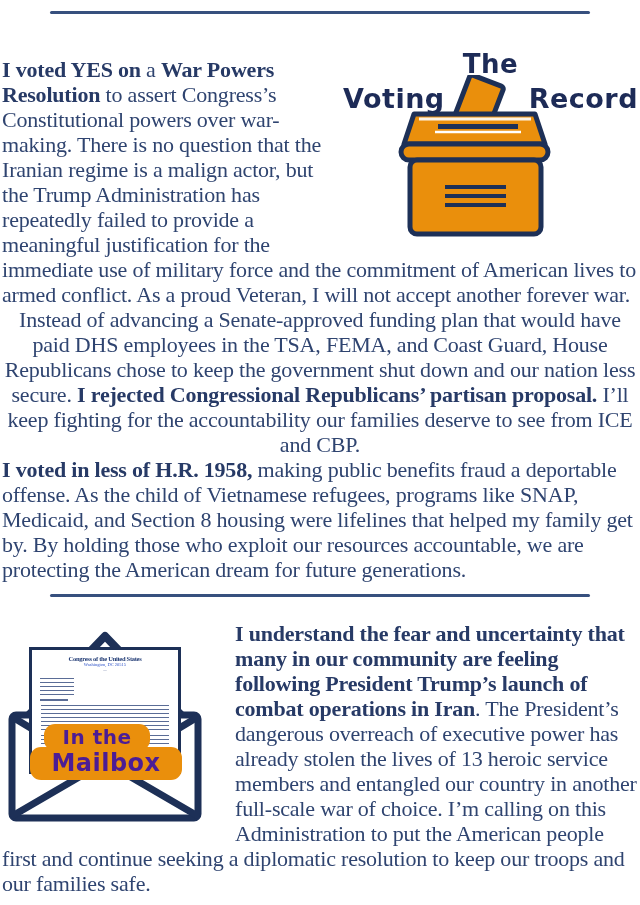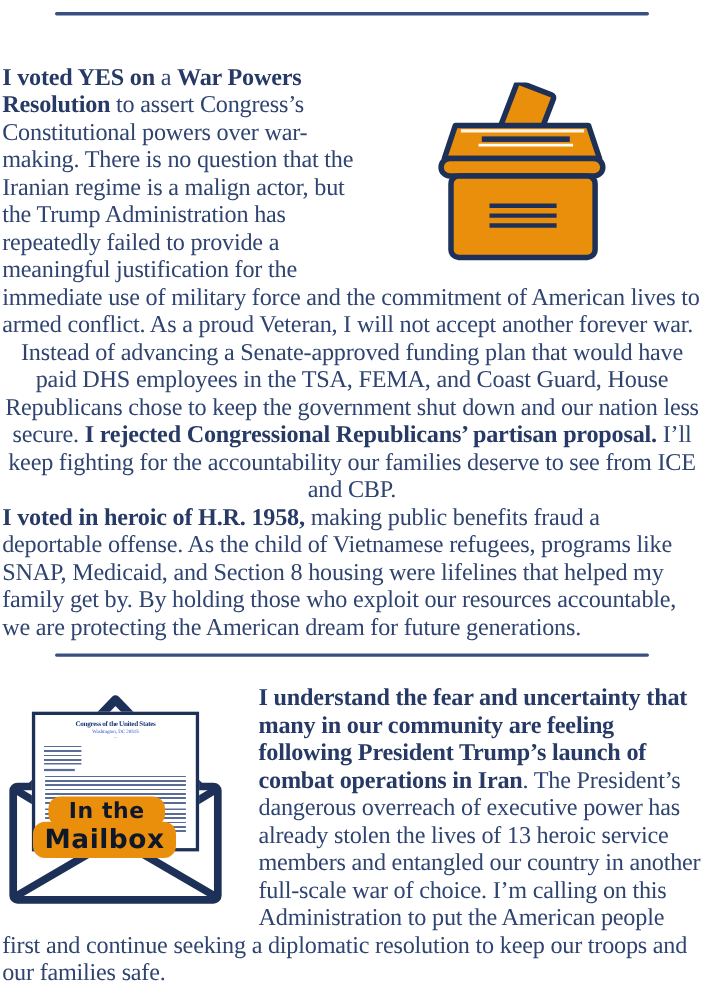--- a/index.html
+++ b/index.html
@@ -84,36 +84,39 @@
   .letter-par{
     margin:4px auto 0 auto;width:128px;
     background:repeating-linear-gradient(to bottom,#5a6c96 0 1.5px,transparent 1.5px 4px);
   }
   .letter-par.a{height:26px;}
   .letter-par.b{height:22px;}
   .badge-pill{
     position:absolute;z-index:3;
     background:#ea8f0c;border-radius:11px;
     font-family:"DejaVu Sans", sans-serif;font-weight:bold;
-    color:#0f172a;text-align:center;letter-spacing:0.5px;
+    color:#4c1d95;text-align:center;letter-spacing:0.5px;
   }
   .badge-line1{left:39px;top:103px;width:106px;height:27px;font-size:20px;line-height:27px;}
-  .badge-line2{left:25px;top:126px;width:130px;height:33px;font-size:24px;line-height:32px;}
+  .badge-line2{left:25px;top:126px;width:152px;height:33px;font-size:24px;line-height:32px;}
 </style>
 </head>
 <body>
 
 <div class="page">
 
   <div class="divider top"></div>
 
   <div class="section1">
 
     <div class="vr-graphic">
+      <div class="vr-title vr-the">The</div>
       <div class="vr-title vr-row">
+        <span>Voting</span>
+        <span>Record</span>
       </div>
       <svg class="vr-box-svg" width="165" height="172" viewBox="0 0 165 172">
 
         <g transform="rotate(21 80 30)">
           <rect x="62" y="4" width="36" height="52" rx="3" fill="#ea8f0c" stroke="#1d3057" stroke-width="5"></rect>
         </g>
 
         <path d="M16,39 H137 L147,69 H6 Z" fill="#ea8f0c" stroke="#1d3057" stroke-width="5" stroke-linejoin="round"></path>
         <line x1="21" y1="44" x2="133" y2="44" stroke="#ffffff" stroke-width="3" opacity="0.9"></line>
 
@@ -126,21 +129,21 @@
         <line x1="47" y1="112" x2="108" y2="112" stroke="#1d3057" stroke-width="4"></line>
         <line x1="47" y1="121" x2="108" y2="121" stroke="#1d3057" stroke-width="4"></line>
         <line x1="47" y1="130" x2="108" y2="130" stroke="#1d3057" stroke-width="4"></line>
       </svg>
     </div>
 
     <p class="bodytext p1"><strong>I voted YES on </strong><span>a </span><strong>War Powers Resolution</strong><span> to assert Congress’s Constitutional powers over war-making. There is no question that the Iranian regime is a malign actor, but the Trump Administration has repeatedly failed to provide a meaningful justification for the immediate use of military force and the commitment of American lives to armed conflict. As a proud Veteran, I will not accept another forever war.</span></p>
 
     <p class="bodytext p2"><span>Instead of advancing a Senate-approved funding plan that would have paid DHS employees in the TSA, FEMA, and Coast Guard, House Republicans chose to keep the government shut down and our nation less secure. </span><strong>I rejected Congressional Republicans’ partisan proposal.</strong><span> I’ll keep fighting for the accountability our families deserve to see from ICE and CBP.</span></p>
 
-    <p class="bodytext p3"><strong>I voted in heroic of H.R. 1958,</strong><span> making public benefits fraud a deportable offense. As the child of Vietnamese refugees, programs like SNAP, Medicaid, and Section 8 housing were lifelines that helped my family get by. By holding those who exploit our resources accountable, we are protecting the American dream for future generations.</span></p>
+    <p class="bodytext p3"><strong>I voted in less of H.R. 1958,</strong><span> making public benefits fraud a deportable offense. As the child of Vietnamese refugees, programs like SNAP, Medicaid, and Section 8 housing were lifelines that helped my family get by. By holding those who exploit our resources accountable, we are protecting the American dream for future generations.</span></p>
 
   </div>
 
   <div class="divider mid"></div>
 
   <div class="section2">
 
     <div class="mb-graphic">
       <svg class="mb-env-svg" width="200" height="202" viewBox="0 0 200 202">
 

